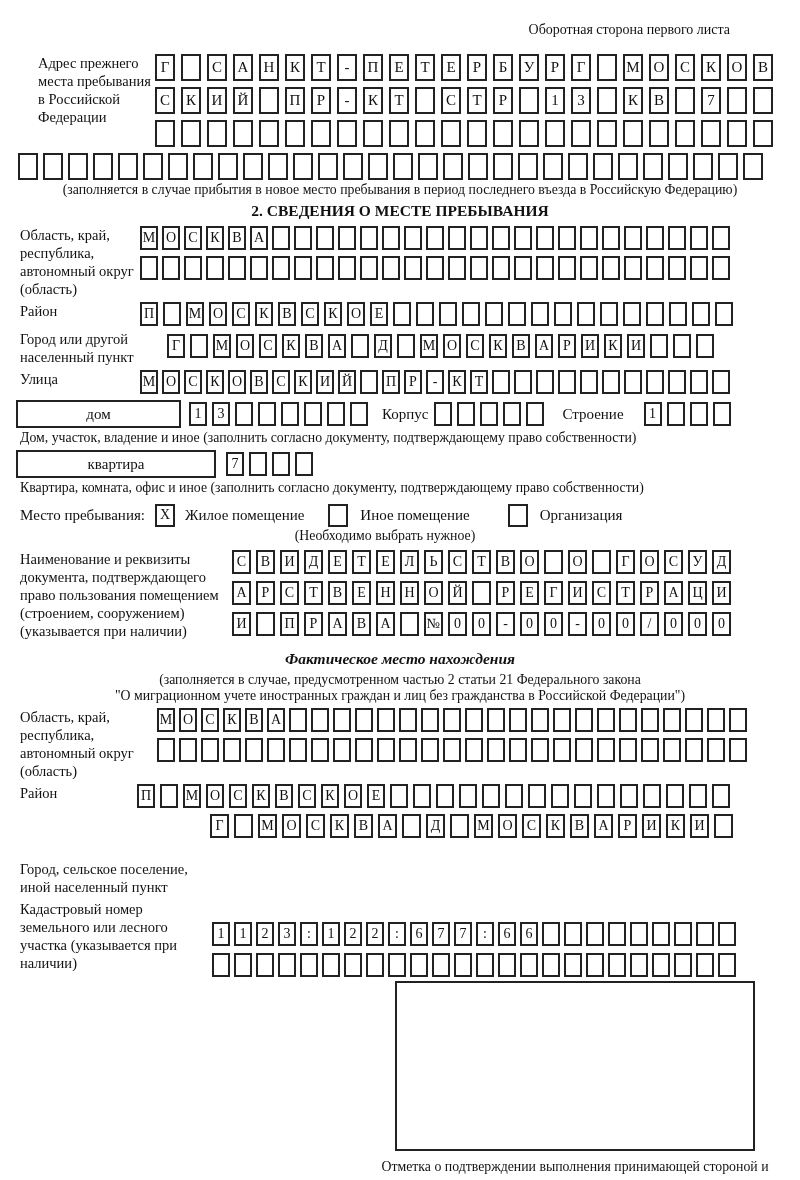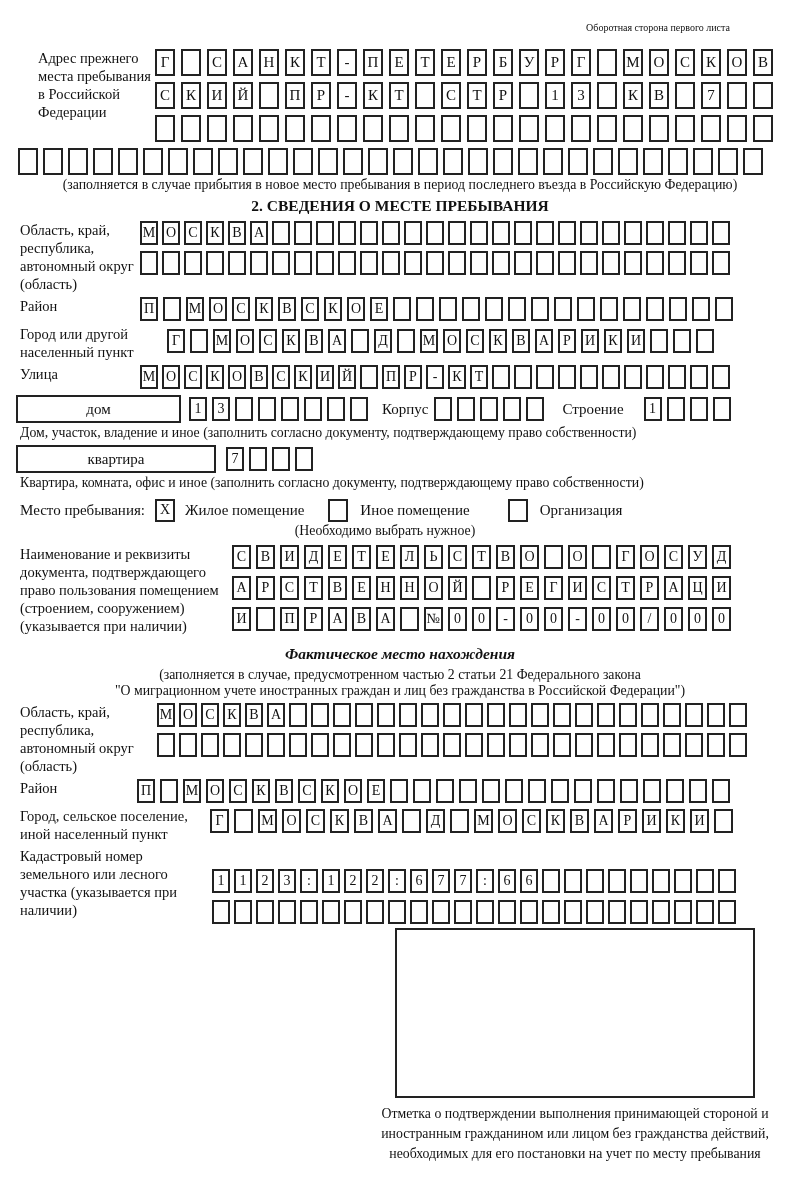--- a/index.html
+++ b/index.html
@@ -1,20 +1,20 @@
 <!DOCTYPE html>
 <html><head>
 <meta charset="utf-8">
 <style>
   html,body{margin:0;padding:0;background:#fff;}
   body{width:800px;height:1180px;overflow:hidden;color:#111;
        font-family:"Liberation Serif", serif;}
   .page{position:relative;width:800px;height:1180px;box-sizing:border-box;
         padding:22px 20px 0 20px;}
-  .hdr{font-size:10px;text-align:right;padding-right:50px;margin-bottom:16px;}
+  .hdr{font-size:14px;text-align:right;padding-right:50px;margin-bottom:16px;}
 
   .frow{display:flex;align-items:flex-start;}
   .lbl{font-size:14.5px;line-height:18px;flex:0 0 auto;}
 
   .cells{display:flex;gap:4px;flex-wrap:nowrap;}
   .cell{flex:0 0 auto;width:18px;height:24px;border:2px solid #222;
         box-sizing:border-box;display:flex;align-items:center;justify-content:center;
         font-size:14px;background:#fff;}
   .big .cell{width:20px;height:27px;font-size:15px;}
   .big{gap:6px;}
@@ -548,21 +548,21 @@
         <div class="cell"></div>
         <div class="cell"></div>
         <div class="cell"></div>
         <div class="cell"></div>
         <div class="cell"></div>
         <div class="cell"></div>
       </div>
   </div>
 
   <div class="frow mt4">
-    <div class="lbl" style="width:190px;">Город, сельское поселение, иной населенный пункт</div>
+    <div class="lbl" style="width:190px;margin-top:48px;">Город, сельское поселение, иной населенный пункт</div>
     <div class="cells g5 c19" style="margin-top:2px;">
         <div class="cell">Г</div>
         <div class="cell"></div>
         <div class="cell">М</div>
         <div class="cell">О</div>
         <div class="cell">С</div>
         <div class="cell">К</div>
         <div class="cell">В</div>
         <div class="cell">А</div>
         <div class="cell"></div>

